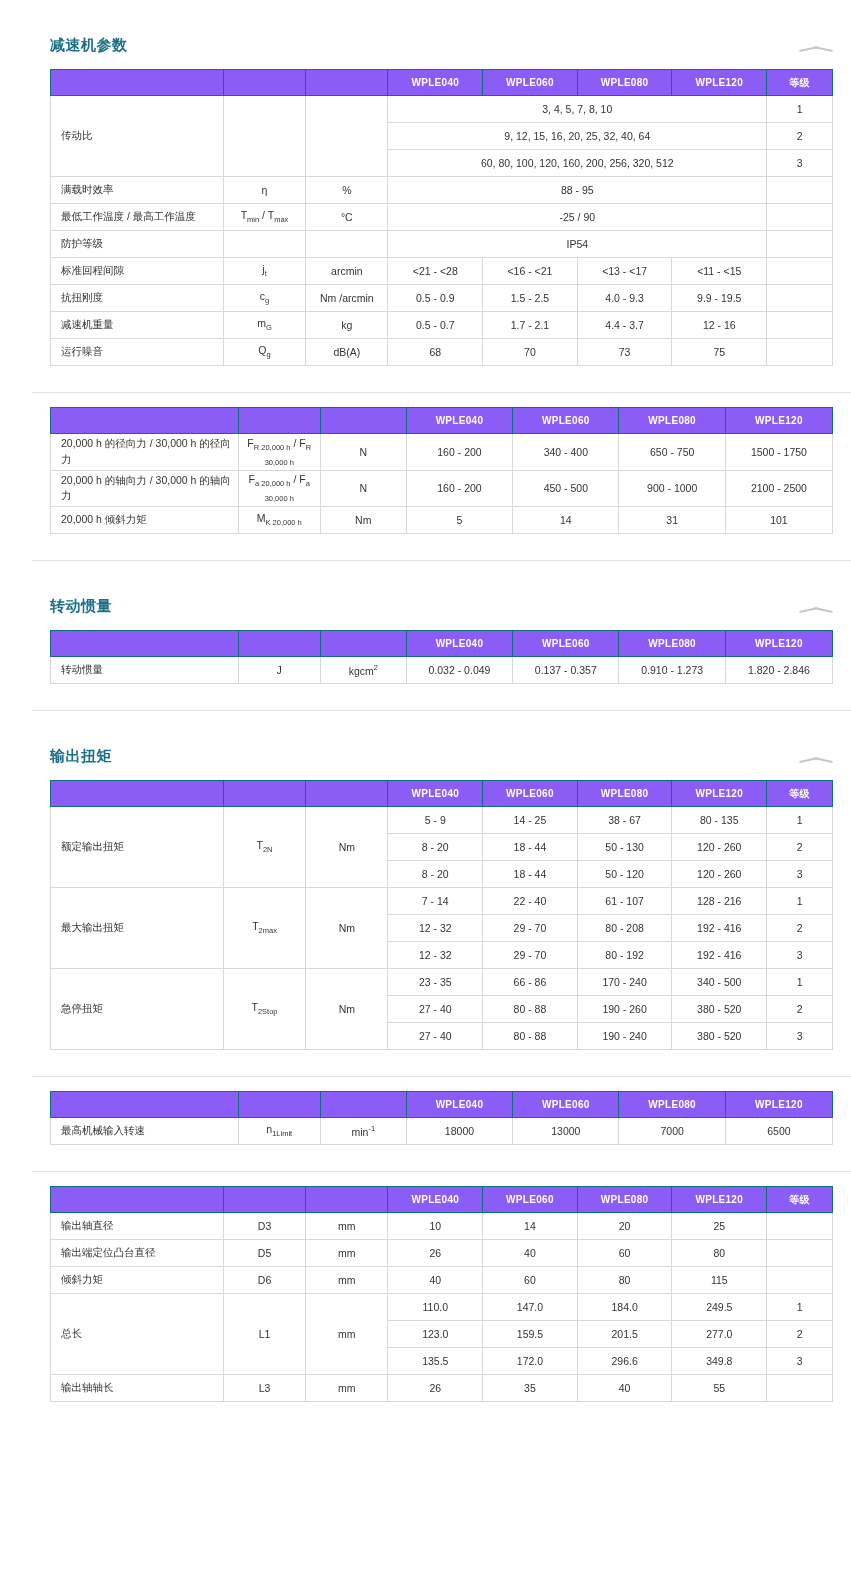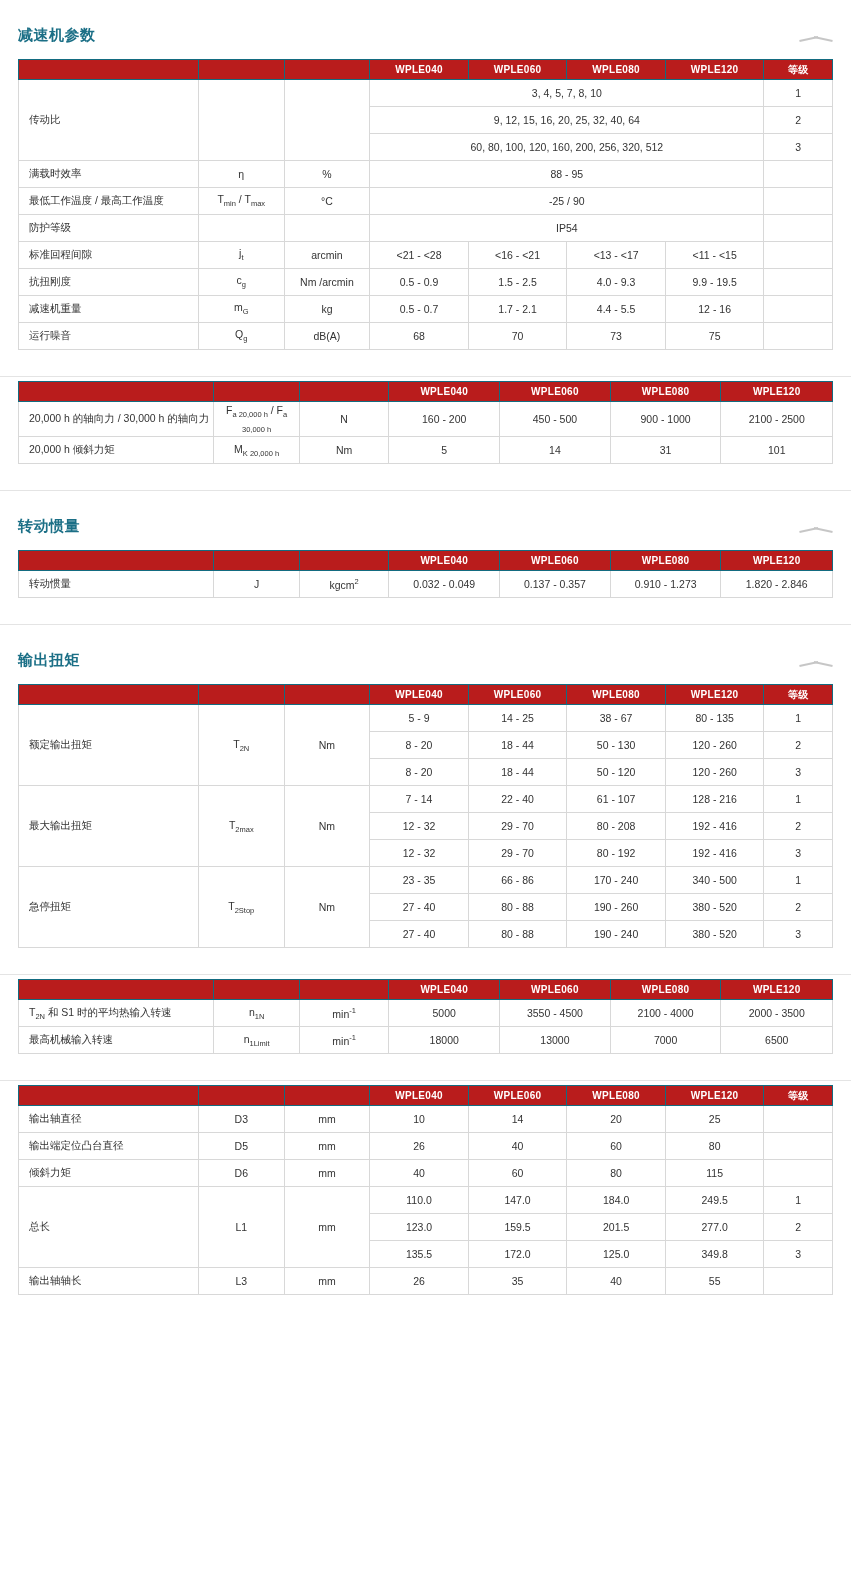--- a/index.html
+++ b/index.html
@@ -9,22 +9,23 @@
     font-family: "Liberation Sans", "DejaVu Sans", sans-serif;
     color: #333;
   }
   .page {
     width: 851px;
     margin: 0 auto;
     background: #fff;
     padding: 0;
   }
   .section {
-    padding: 4px 18px 0 18px;
+    padding: 14px 18px 0 18px;
     border-bottom: 1px solid #e4e4e4;
+    margin-left: 32px;
   }
   .section:last-child { border-bottom: none; }
   .sec-head {
     display: flex;
     align-items: center;
     justify-content: space-between;
     padding: 22px 0 14px 0;
   }
   .sec-title {
     font-size: 15px;
@@ -49,25 +50,25 @@
   .chev::after  { right: 0; transform: rotate(12deg); transform-origin: left center; }
 
   table.spec {
     width: 100%;
     border-collapse: collapse;
     margin-bottom: 26px;
     font-size: 10.5px;
     table-layout: fixed;
   }
   table.spec th {
-    background: #b91c1c;
+    background: #8b5cf6;
     color: #fff;
     font-size: 10px;
     font-weight: bold;
-    height: 20px;
+    height: 26px;
     text-align: center;
     border: 1px solid #136b80;
     letter-spacing: .3px;
   }
   table.spec td {
     border: 1px solid #d8d8d8;
     height: 27px;
     text-align: center;
     color: #333;
     font-size: 10.5px;
@@ -168,21 +169,21 @@
         <td>4.0 - 9.3</td>
         <td>9.9 - 19.5</td>
         <td></td>
       </tr>
       <tr>
         <td class="lbl">减速机重量</td>
         <td>m<span class="sub">G</span></td>
         <td>kg</td>
         <td>0.5 - 0.7</td>
         <td>1.7 - 2.1</td>
-        <td>4.4 - 5.5</td>
+        <td>4.4 - 3.7</td>
         <td>12 - 16</td>
         <td></td>
       </tr>
       <tr>
         <td class="lbl">运行噪音</td>
         <td>Q<span class="sub">g</span></td>
         <td>dB(A)</td>
         <td>68</td>
         <td>70</td>
         <td>73</td>
@@ -206,20 +207,29 @@
         </colgroup>
       <tbody>
           <tr>
         <th></th>
         <th></th>
         <th></th>
         <th>WPLE040</th>
         <th>WPLE060</th>
         <th>WPLE080</th>
         <th>WPLE120</th>
+      </tr>
+      <tr>
+        <td class="lbl">20,000 h 的径向力 / 30,000 h 的径向力</td>
+        <td>F<span class="sub">R 20,000 h</span> / F<span class="sub">R 30,000 h</span></td>
+        <td>N</td>
+        <td>160 - 200</td>
+        <td>340 - 400</td>
+        <td>650 - 750</td>
+        <td>1500 - 1750</td>
       </tr>
       <tr>
         <td class="lbl">20,000 h 的轴向力 / 30,000 h 的轴向力</td>
         <td>F<span class="sub">a 20,000 h</span> / F<span class="sub">a 30,000 h</span></td>
         <td>N</td>
         <td>160 - 200</td>
         <td>450 - 500</td>
         <td>900 - 1000</td>
         <td>2100 - 2500</td>
       </tr>
@@ -395,29 +405,20 @@
           <tr>
         <th></th>
         <th></th>
         <th></th>
         <th>WPLE040</th>
         <th>WPLE060</th>
         <th>WPLE080</th>
         <th>WPLE120</th>
       </tr>
       <tr>
-        <td class="lbl">T<span class="sub">2N</span> 和 S1 时的平均热输入转速</td>
-        <td>n<span class="sub">1N</span></td>
-        <td>min<span class="sup">-1</span></td>
-        <td>5000</td>
-        <td>3550 - 4500</td>
-        <td>2100 - 4000</td>
-        <td>2000 - 3500</td>
-      </tr>
-      <tr>
         <td class="lbl">最高机械输入转速</td>
         <td>n<span class="sub">1Limit</span></td>
         <td>min<span class="sup">-1</span></td>
         <td>18000</td>
         <td>13000</td>
         <td>7000</td>
         <td>6500</td>
       </tr>
     </tbody>
       </table>
@@ -489,21 +490,21 @@
       <tr>
         <td>123.0</td>
         <td>159.5</td>
         <td>201.5</td>
         <td>277.0</td>
         <td>2</td>
       </tr>
       <tr>
         <td>135.5</td>
         <td>172.0</td>
-        <td>125.0</td>
+        <td>296.6</td>
         <td>349.8</td>
         <td>3</td>
       </tr>
       <tr>
         <td class="lbl">输出轴轴长</td>
         <td>L3</td>
         <td>mm</td>
         <td>26</td>
         <td>35</td>
         <td>40</td>

